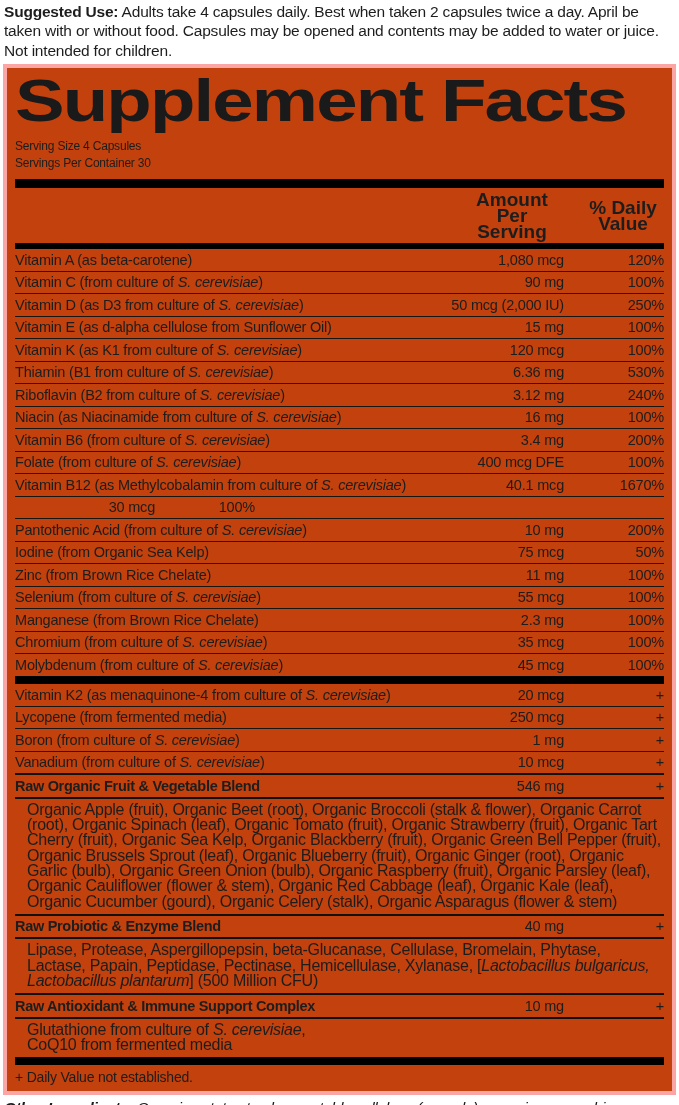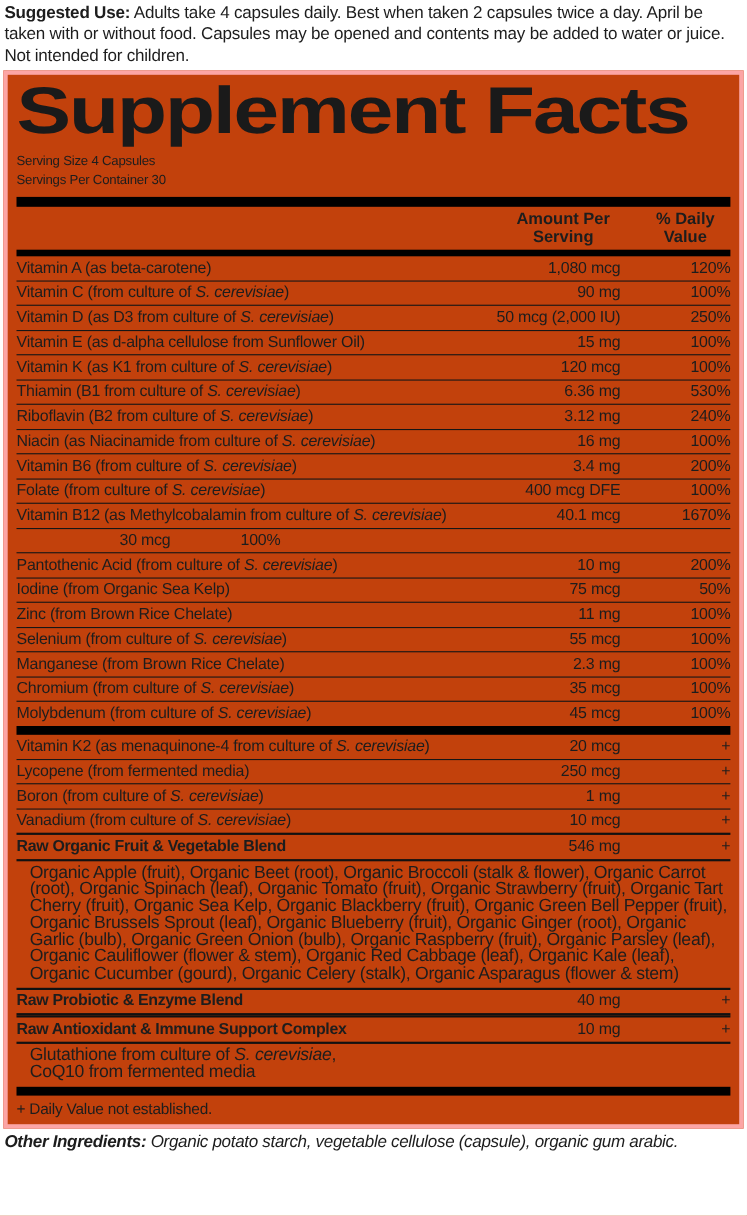--- a/index.html
+++ b/index.html
@@ -49,21 +49,21 @@
   .bar-med    { height: 6px; }
   .bar-section{ height: 8px; }
   .bar-foot   { height: 8px; }
 
   
   .col-header {
     display: flex;
     align-items: center;
     padding: 4px 0 3px 0;
     font-weight: bold;
-    font-size: 15px;
+    font-size: 19px;
     line-height: 16px;
   }
   .ch-spacer { flex: 1; }
   .ch-amount { width: 104px; text-align: center; margin-right: 18px; }
   .ch-dv { width: 82px; text-align: center; }
 
   
   .row {
     display: flex;
     align-items: flex-end;
@@ -286,20 +286,21 @@
         </div>
         <div class="blend-detail">Organic Apple (fruit), Organic Beet (root), Organic Broccoli (stalk &amp; flower), Organic Carrot (root), Organic Spinach (leaf), Organic Tomato (fruit), Organic Strawberry (fruit), Organic Tart Cherry (fruit), Organic Sea Kelp, Organic Blackberry (fruit), Organic Green Bell Pepper (fruit), Organic Brussels Sprout (leaf), Organic Blueberry (fruit), Organic Ginger (root), Organic Garlic (bulb), Organic Green Onion (bulb), Organic Raspberry (fruit), Organic Parsley (leaf), Organic Cauliflower (flower &amp; stem), Organic Red Cabbage (leaf), Organic Kale (leaf), Organic Cucumber (gourd), Organic Celery (stalk), Organic Asparagus (flower &amp; stem)</div>
       </div>
 
       <div class="blend">
         <div class="row blend-header">
           <span class="c-name">Raw Probiotic &amp; Enzyme Blend</span>
           <span class="c-amount">40 mg</span>
           <span class="c-dv">+</span>
         </div>
+        <div class="blend-detail">Lipase, Protease, Aspergillopepsin, beta-Glucanase, Cellulase, Bromelain, Phytase, Lactase, Papain, Peptidase, Pectinase, Hemicellulase, Xylanase, [<i>Lactobacillus bulgaricus, Lactobacillus plantarum</i>] (500 Million CFU)</div>
       </div>
 
       <div class="blend">
         <div class="row blend-header">
           <span class="c-name">Raw Antioxidant &amp; Immune Support Complex</span>
           <span class="c-amount">10 mg</span>
           <span class="c-dv">+</span>
         </div>
         <div class="blend-detail">Glutathione from culture of <i>S. cerevisiae</i>,<br>CoQ10 from fermented media</div>
       </div>

